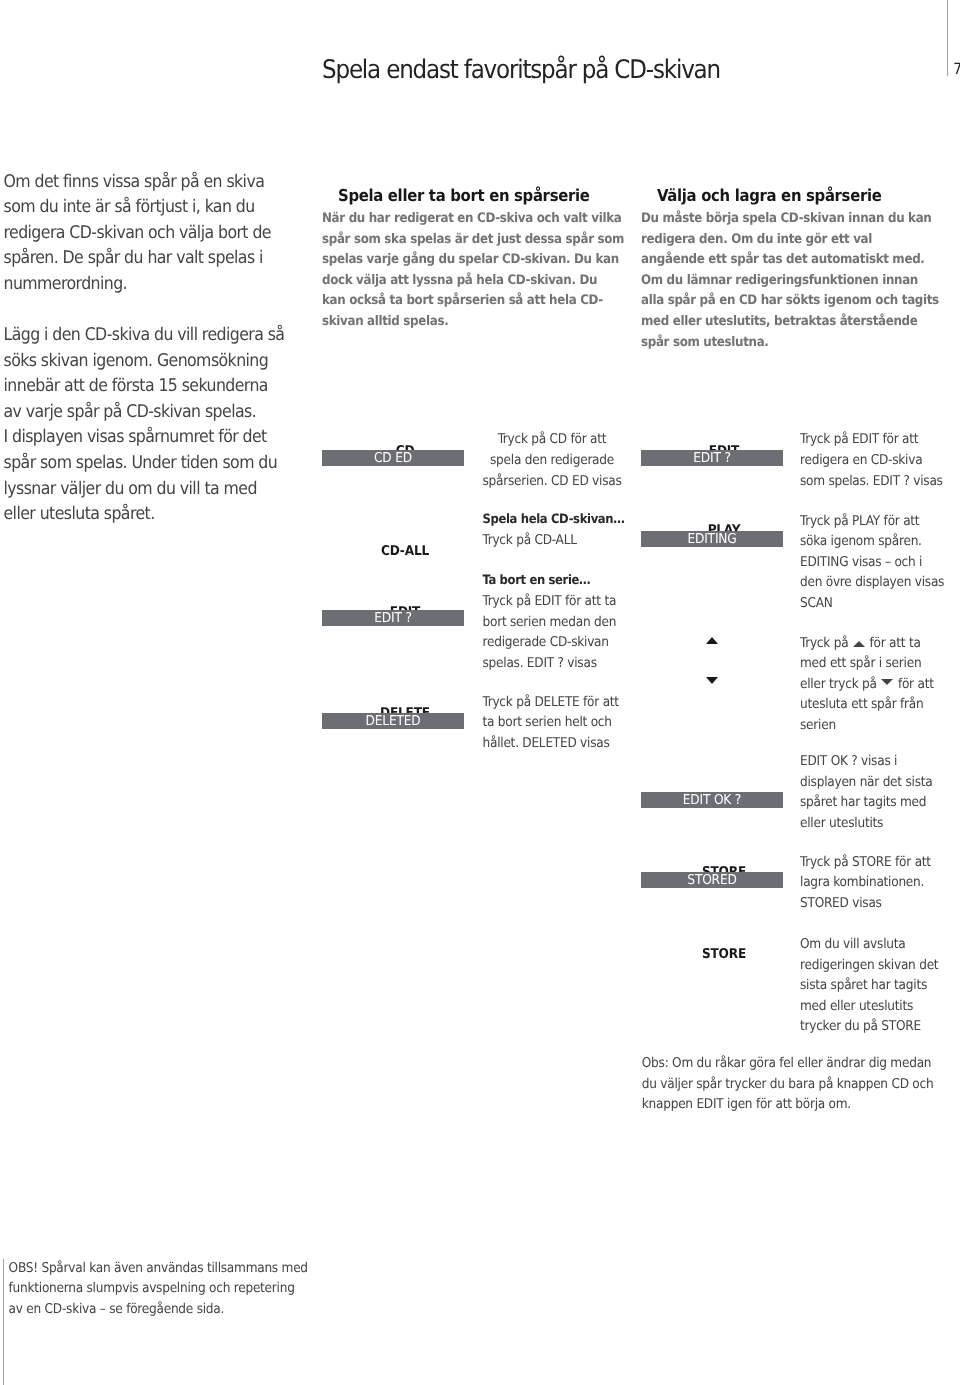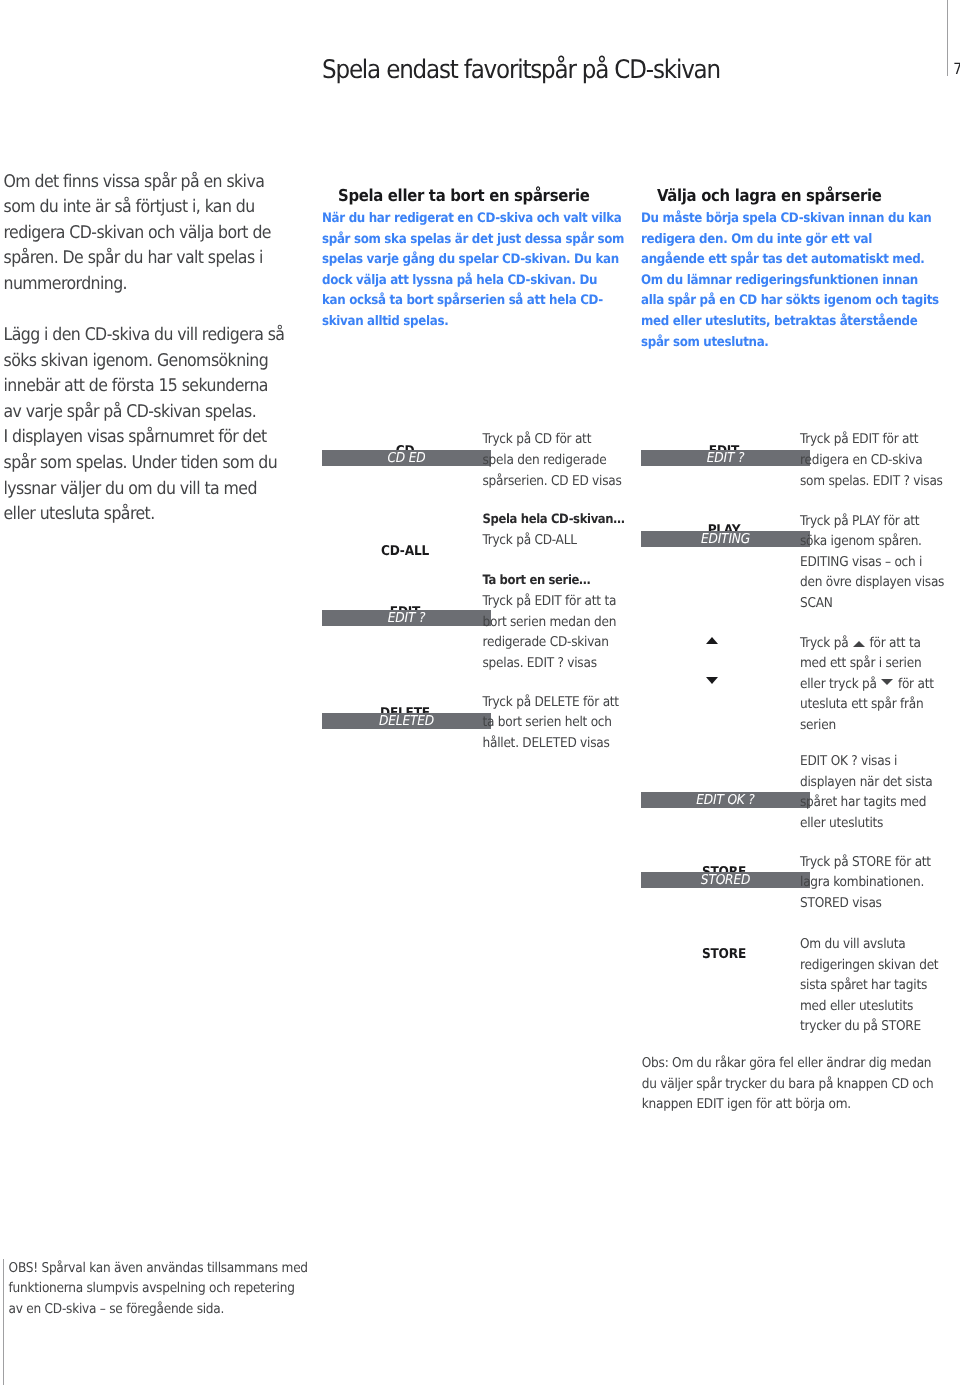--- a/index.html
+++ b/index.html
@@ -37,41 +37,40 @@
     letter-spacing:-0.3px; line-height:20px; white-space:nowrap;
   }
   .lead{
     position:absolute; margin:0;
     font-size:17.5px; font-weight:400; line-height:25.6px;
     letter-spacing:-0.57px; color:#434446; white-space:pre;
   }
   .intro{
     position:absolute; margin:0;
     font-size:13.2px; font-weight:bold; line-height:20.6px;
-    color:#3b82f6; letter-spacing:-0.32px; white-space:pre;
+    color:#737373; letter-spacing:-0.32px; white-space:pre;
   }
   .desc{
     position:absolute; margin:0;
     font-size:13.5px; font-weight:400; line-height:20.6px;
     letter-spacing:-0.25px; color:#434446; white-space:pre;
   }
   .desc-head{
     position:absolute; margin:0;
     font-size:12.9px; font-weight:bold; line-height:20.6px;
     color:#29292b; letter-spacing:-0.35px; white-space:pre;
   }
   .btn-label{
     position:absolute; margin:12px; width:142px; text-align:center;
     font-size:13.5px; font-weight:bold; color:#19191b;
     letter-spacing:-0.2px; line-height:14px;
   }
   .display-box{
-    position:absolute; background:#6c6e73; height:16px; width:169px;
+    position:absolute; background:#6c6e73; height:16px; width:142px;
     text-align:center;
-    font-style:italic;
   }
   .display-box span{
     display:block; color:#fff; font-size:13.6px; font-weight:400;
     letter-spacing:-0.2px; line-height:16px;
   }
   .tri{ position:absolute; width:0; height:0; }
   .tri-up{ border-left:6px solid transparent; border-right:6px solid transparent; border-bottom:7.5px solid #19191b; }
   .tri-down{ border-left:6px solid transparent; border-right:6px solid transparent; border-top:7.5px solid #19191b; }
   .itri{ display:inline-block; width:0; height:0; margin:0 1px; }
   .itri-up{ border-left:6px solid transparent; border-right:6px solid transparent; border-bottom:6px solid #434446; vertical-align:0px; }
@@ -122,21 +121,21 @@
 spår som ska spelas är det just dessa spår som
 spelas varje gång du spelar CD-skivan. Du kan
 dock välja att lyssna på hela CD-skivan. Du
 kan också ta bort spårserien så att hela CD-
 skivan alltid spelas.</p>
     <div class="row">
       <div class="btn-label" style="left:322px; top:432.2px;">CD</div>
       <div class="display-box" style="left:322px; top:450.3px;">
           <span>CD ED</span>
         </div>
-      <p class="desc" style="left:482.5px; top:429.4px;">Tryck på CD för att
+      <p class="desc" style="left:482.5px; top:429.4px;text-align:center;">Tryck på CD för att
 spela den redigerade
 spårserien. CD ED visas</p>
     </div>
     <div class="row">
       <div class="btn-label" style="left:322px; top:531.6px;">CD-ALL</div>
       <p class="desc-head" style="left:482.5px; top:509.8px;text-align:right;">Spela hela CD-skivan…</p>
       <p class="desc" style="left:482.5px; top:529.9px;">Tryck på CD-ALL</p>
     </div>
     <div class="row">
       <div class="btn-label" style="left:322px; top:593.2px;">EDIT</div>

